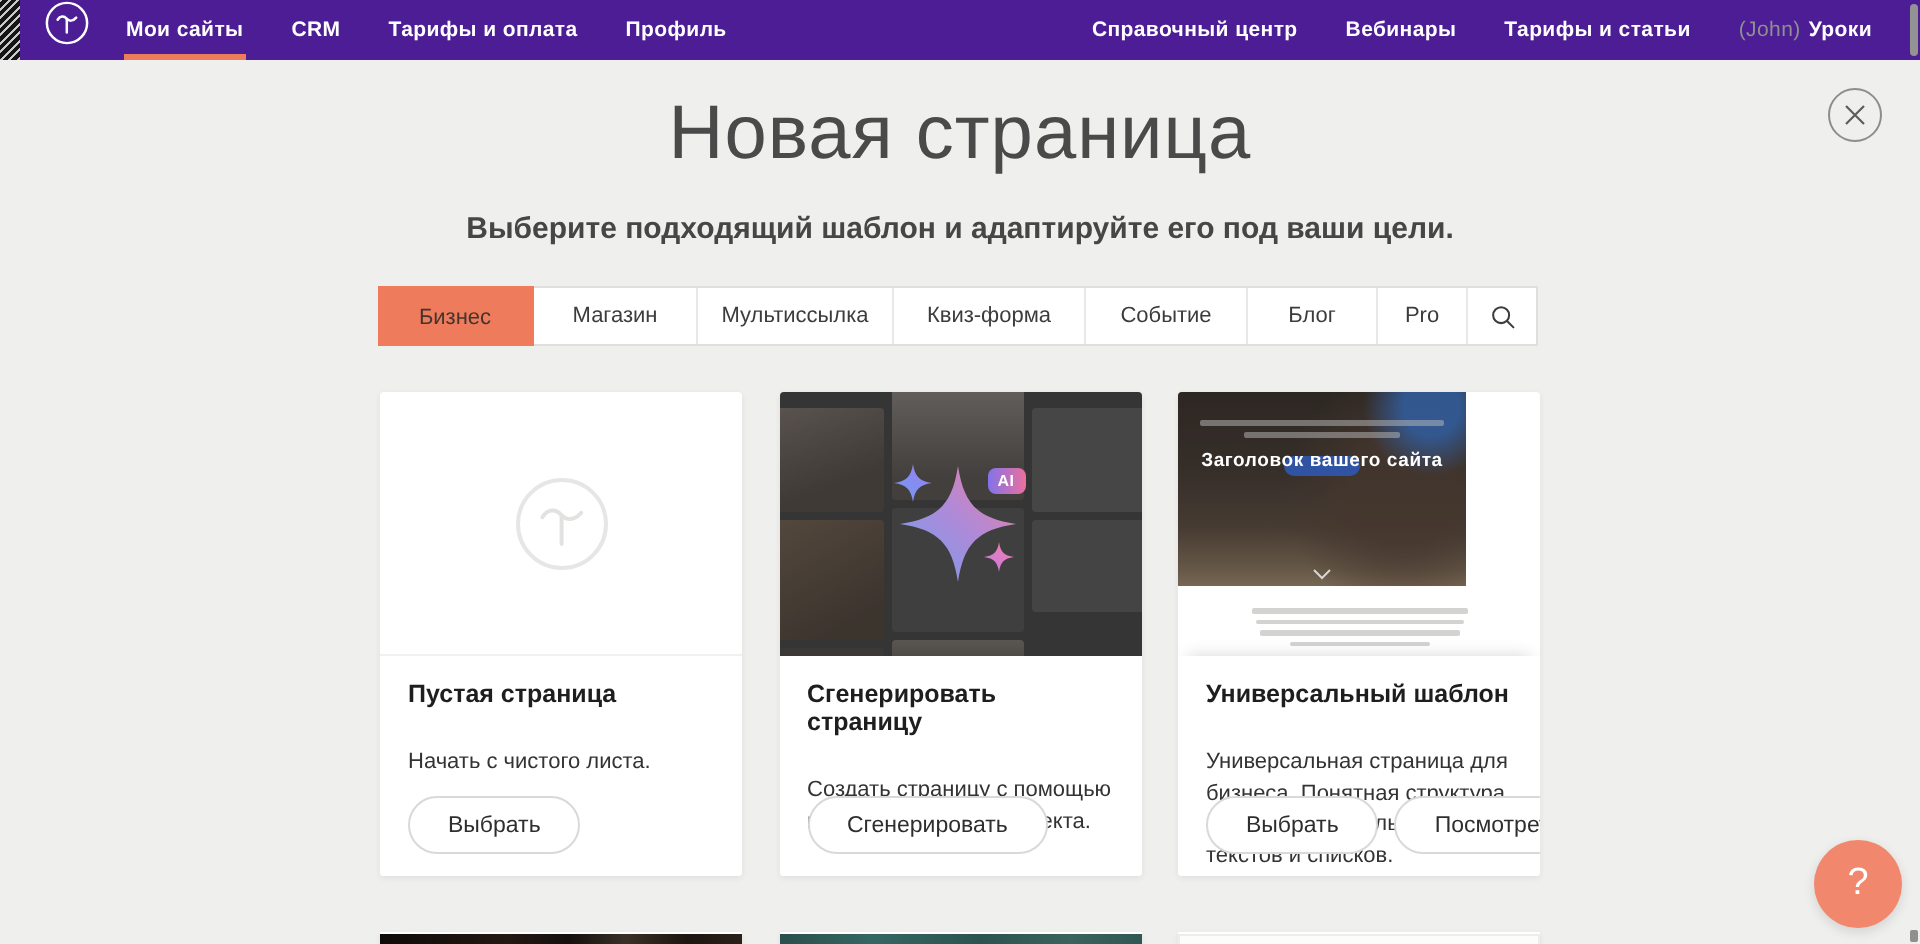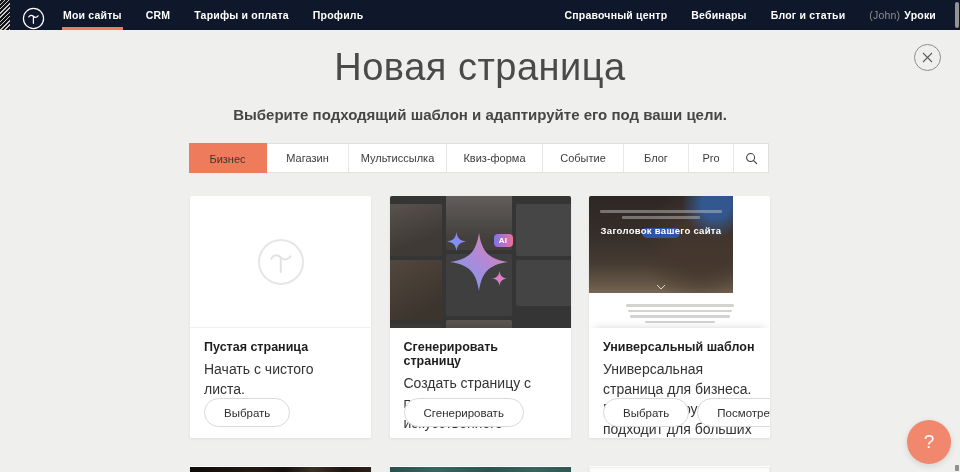--- a/index.html
+++ b/index.html
@@ -7,21 +7,21 @@
   body {
     font-family:"Liberation Sans", sans-serif;
     background:#efefed;
     position:relative;
     color:#333;
   }
 
   
   .topbar {
     position:absolute; top:0; left:0; width:960px; height:30px;
-    background:#0f172a; display:flex; align-items:flex-end; z-index:30;
+    background:#4c1d95; display:flex; align-items:flex-start; z-index:30;
   }
   .edge-pattern {
     width:10px; height:30px; flex:none;
     background:repeating-linear-gradient(135deg,#c9c9c9 0 1px,#151515 1px 3px);
   }
   .logo-wrap { margin-left:12px; width:23px; height:23px; flex:none; display:flex; }
   .nav { display:flex; align-items:stretch; height:100%; margin-left:6px; }
   .nav-item {
     position:relative; display:flex; align-items:center;
     padding:0 12px; color:#fff; font-size:10.5px; font-weight:700;
@@ -77,21 +77,21 @@
     position:absolute; top:196px; left:190px; width:580px;
     display:flex; justify-content:space-between;
   }
   .card {
     width:181px; height:242px; background:#fff; border-radius:2px;
     box-shadow:0 1px 3px rgba(0,0,0,.07); position:relative; overflow:hidden;
   }
   .card-img { position:absolute; top:0; left:0; width:181px; height:132px; overflow:hidden; }
   .card-footer { position:absolute; top:132px; left:0; right:0; bottom:0; padding:0 14px; background:#fff; }
   .card-title { margin-top:12px; font-size:12.5px; font-weight:700; color:#1e1e1e; }
-  .card-desc { margin-top:6px; font-size:14px; color:#333; line-height:1.42; }
+  .card-desc { margin-top:20px; font-size:11px; color:#333; line-height:1.42; }
   .card-actions { position:absolute; left:14px; bottom:11px; display:flex; gap:8px; }
   .btn {
     height:29px; padding:0 19px; border-radius:15px; border:1px solid #d9d9d9;
     background:#fff; font-size:11.5px; color:#2e2e2e; display:flex; align-items:center;
     cursor:pointer; font-family:inherit; white-space:nowrap;
   }
 
   
   .blank-img { display:flex; align-items:center; justify-content:center; border-bottom:1px solid #f1f1ef; }
 
@@ -190,21 +190,21 @@
       </div>
   </div>
   <div class="nav nav-right">
     <div class="nav-item">
         <span>Справочный центр</span>
       </div>
     <div class="nav-item">
         <span>Вебинары</span>
       </div>
     <div class="nav-item">
-        <span>Блог и статьи</span>
+        <span>Тарифы и статьи</span>
       </div>
     <div class="nav-item">
       <span class="user-name">(John)</span>
       <span>Уроки</span>
     </div>
   </div>
 </div>
 
 <div class="scroll-thumb"></div>
 <div class="scroll-corner"></div>

